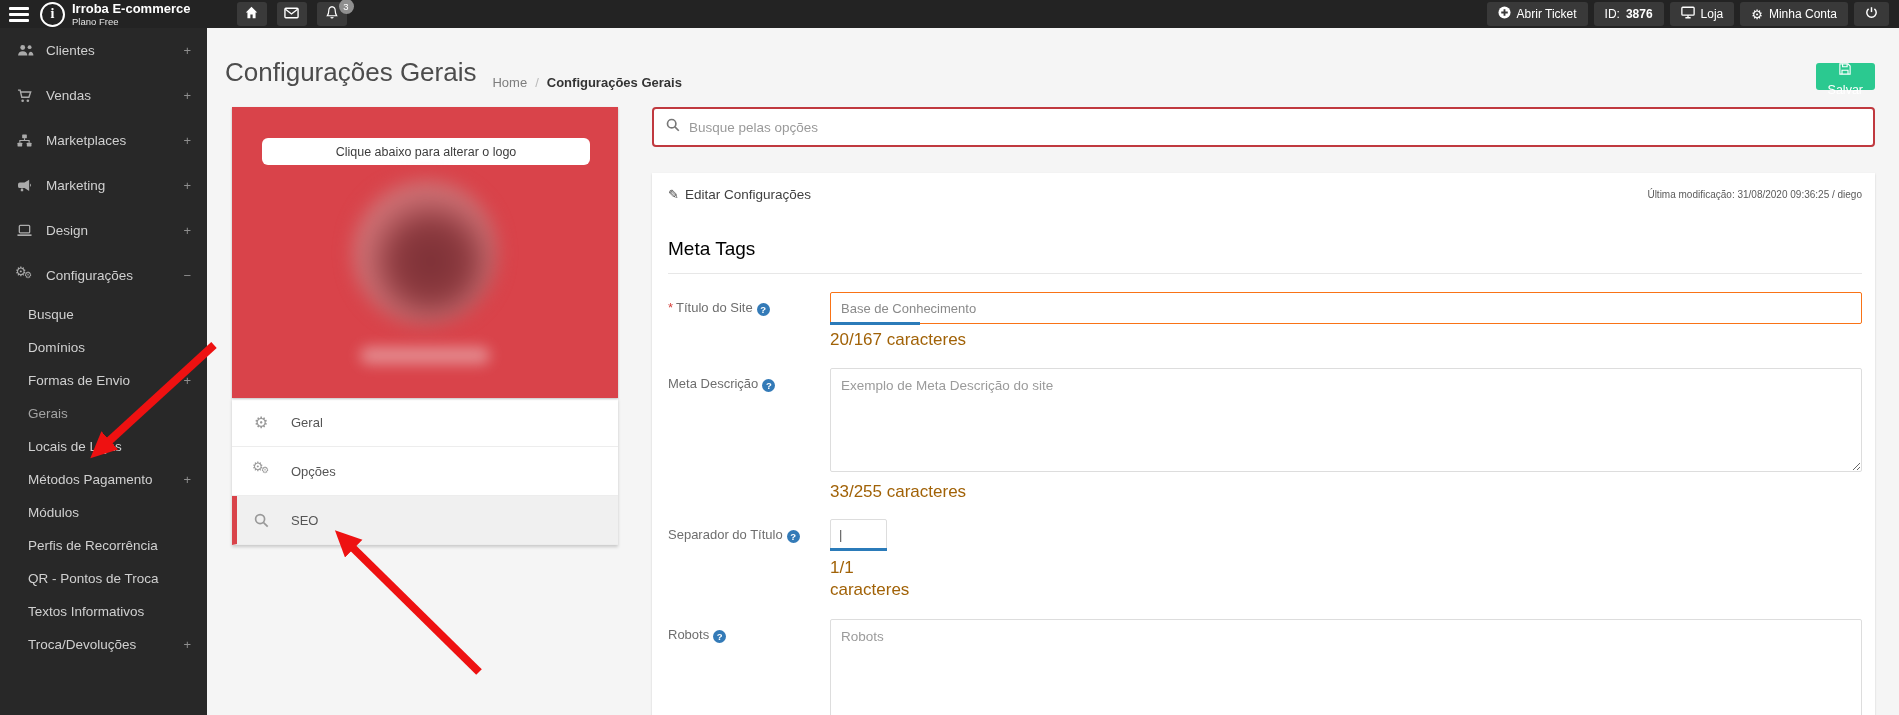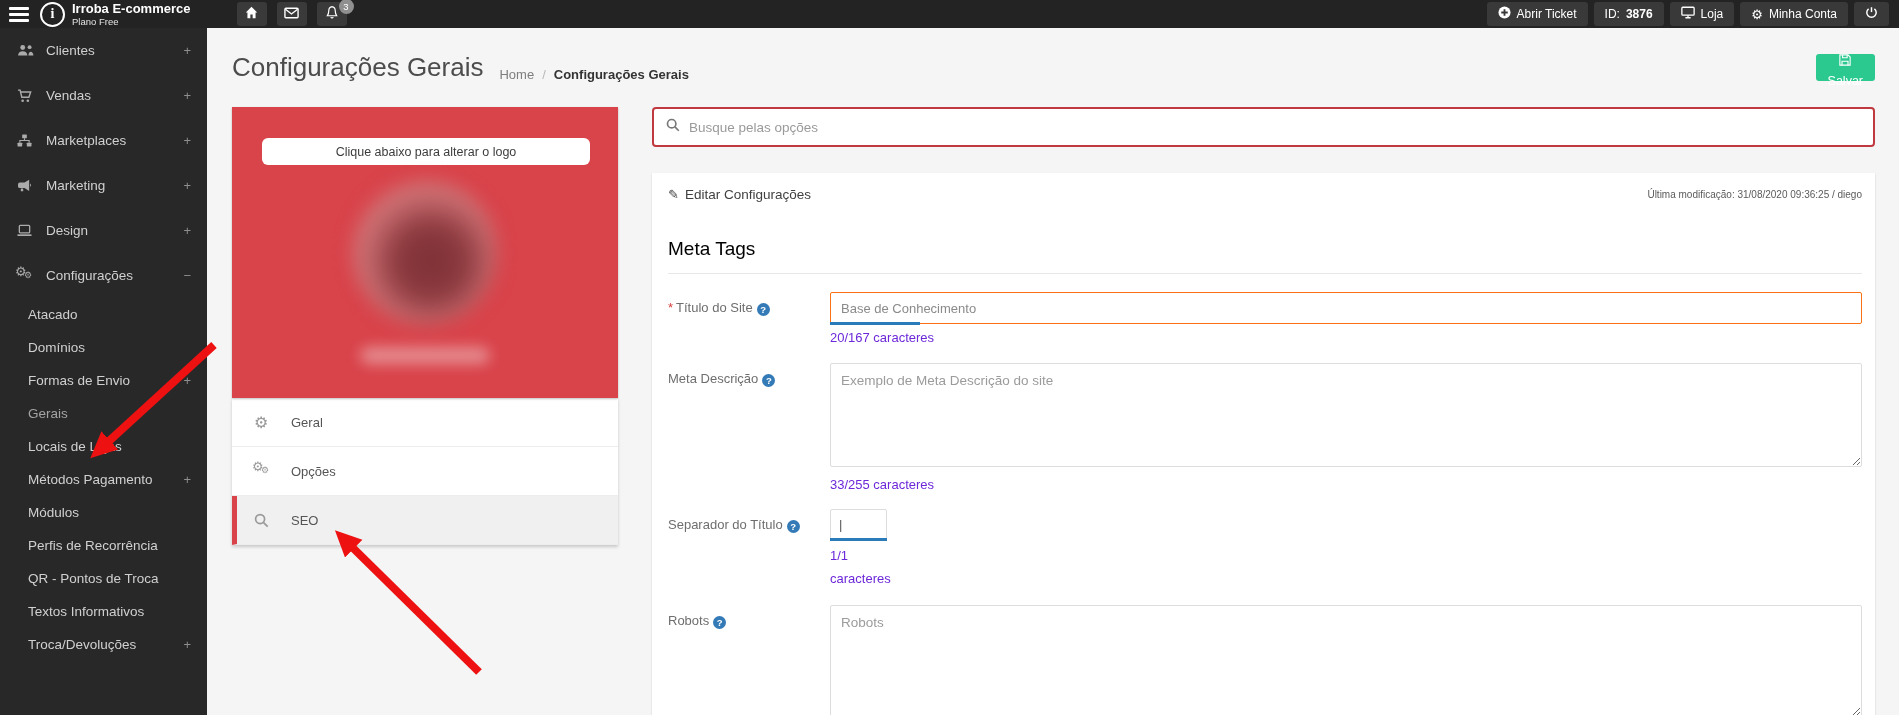--- a/index.html
+++ b/index.html
@@ -30,21 +30,21 @@
   .side-item .expand { margin-left:auto; color:#8f8f8f; font-size:13px; }
   .side-subitem { height:33px; display:flex; align-items:center; padding:0 16px 0 28px; color:#d0d0d0; font-size:13.5px; cursor:pointer; }
   .side-subitem .expand { margin-left:auto; color:#8f8f8f; font-size:13px; }
   .side-subitem.active { color:#a3a3a3; }
   .gears-combo { position:relative; width:18px; height:16px; }
   .gears-combo .g1 { position:absolute; left:-2px; top:-4px; font-size:13px; }
   .gears-combo .g2 { position:absolute; left:7px; top:2px; font-size:9px; }
 
   
   .main { position:absolute; left:207px; top:28px; width:1692px; height:687px; }
-  .page-header { display:flex; align-items:center; padding:16px 24px 0 25px; height:62px; }
+  .page-header { display:flex; align-items:flex-end; padding:16px 24px 0 18px; height:62px; }
   .page-title { font-size:26px; color:#4c4c4c; font-weight:400; line-height:36px; }
   .breadcrumb { margin-left:16px; margin-top:15px; font-size:13px; display:flex; gap:8px; align-items:center; }
   .bc-home { color:#7d7d7d; cursor:pointer; }
   .bc-sep { color:#b9b9b9; }
   .bc-cur { color:#333; font-weight:bold; }
   .save-btn { margin-left:auto; background:#2bc990; color:#fff; font-size:12.5px; height:27px; padding:0 12px; border-radius:3px; border:none; display:flex; align-items:center; gap:5px; cursor:pointer;flex-direction:column; }
 
   .content { display:flex; padding:17px 24px 0 25px; align-items:flex-start; }
 
   
@@ -75,21 +75,21 @@
   .form-row { display:flex; margin-top:18px; }
   .form-label { width:162px; flex:none; font-size:13px; color:#6e6e6e; padding-top:8px; line-height:1.25; }
   .req { color:#d43f3a; margin-right:3px; }
   .qicon { display:inline-block; width:13px; height:13px; border-radius:50%; background:#337ab7; color:#fff; font-size:9.5px; font-weight:bold; text-align:center; line-height:13px; margin-left:4px; vertical-align:-1px; cursor:pointer; }
   .form-control { flex:1; }
   .text-input { width:100%; height:32px; border:1px solid #f97316; border-radius:2px; padding:0 10px; font-size:13px; color:#8a8a8a; outline:none; background:#fff; }
   .input-wrap { position:relative; }
   .underline { position:absolute; left:0; bottom:-1px; height:3px; background:#2b7bb9; }
   .u-90 { width:90px; }
   .u-full { width:57px; }
-  .counter { font-size:13px; color:#6d28d9; margin-top:6px; }
+  .counter { font-size:17px; color:#a16207; margin-top:6px; }
   textarea.area { width:100%; border:1px solid #ddd; border-radius:2px; padding:9px 10px; font-size:13.5px; color:#555; outline:none; resize:both; font-family:"Liberation Sans", sans-serif; }
   textarea.area::placeholder { color:#9b9b9b; }
   .a-desc { height:104px; }
   .a-robots { height:112px; }
   .small-input { width:57px; height:31px; border:1px solid #ddd; border-radius:2px; padding:0 8px; font-size:13px; color:#555; outline:none; }
   .row-sep { margin-top:17px; }
   .row-robots { margin-top:19px; }
 
   .arrows { position:absolute; left:0; top:0; width:1899px; height:715px; pointer-events:none; z-index:50; }
 </style>
@@ -227,21 +227,21 @@
             <span class="g1">⚙</span>
             <span class="g2">⚙</span>
           </span>
         </span>
       <span>Configurações</span>
       <span class="expand">−</span>
     </div>
 
     <div class="side-sub">
       <div class="side-subitem">
-          <span>Atacado</span>
+          <span>Busque</span>
           <span class="expand"></span>
         </div>
       <div class="side-subitem">
           <span>Domínios</span>
           <span class="expand"></span>
         </div>
       <div class="side-subitem">
           <span>Formas de Envio</span>
           <span class="expand">+</span>
         </div>
@@ -378,21 +378,21 @@
           <div class="form-row row-sep">
             <div class="form-label">
               <span>Separador do Título</span><span class="qicon">?</span>
             </div>
             <div class="form-control">
               <div class="input-wrap" style="width:57px;">
                 <input type="text" class="small-input" value="|" style="">
                 <div class="underline u-full"></div>
               </div>
               <div class="counter" style="margin-top:8px;">1/1</div>
-              <div class="counter" style="margin-top:8px;">caracteres</div>
+              <div class="counter" style="margin-top:2px;">caracteres</div>
             </div>
           </div>
 
           <div class="form-row row-robots">
             <div class="form-label">
               <span>Robots</span><span class="qicon">?</span>
             </div>
             <div class="form-control">
               <textarea class="area a-robots" placeholder="Robots" style=""></textarea>
               

